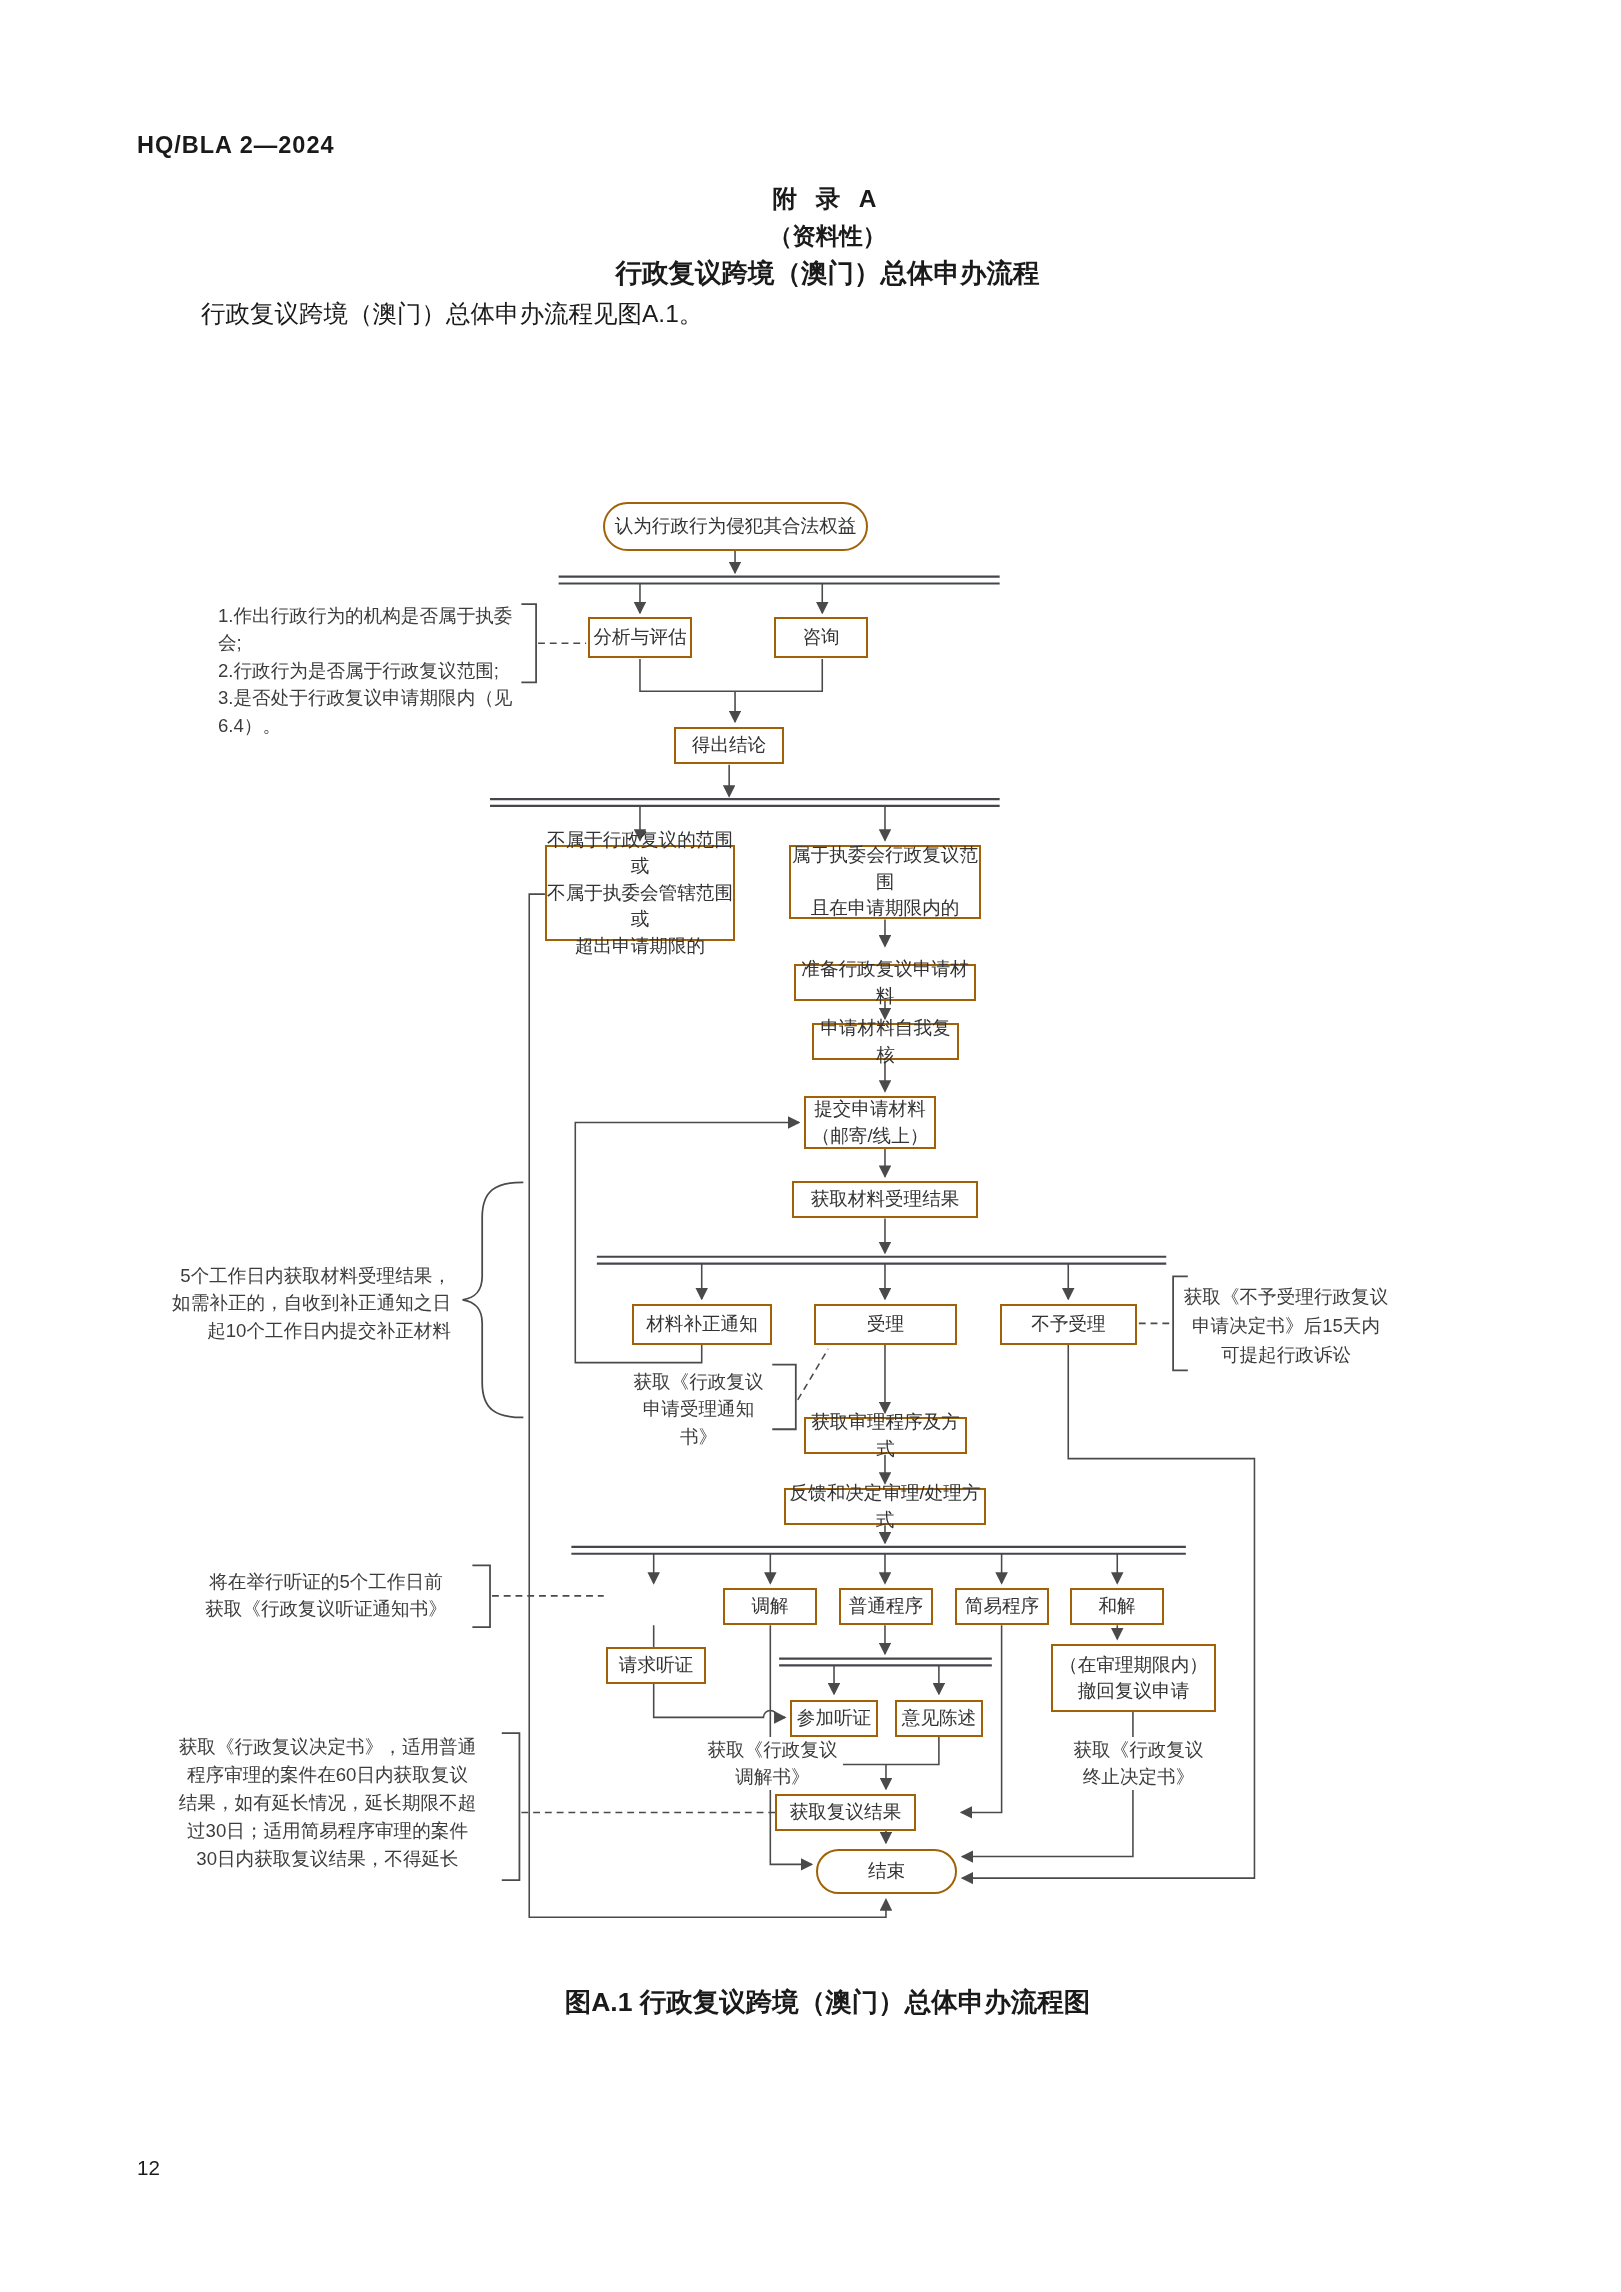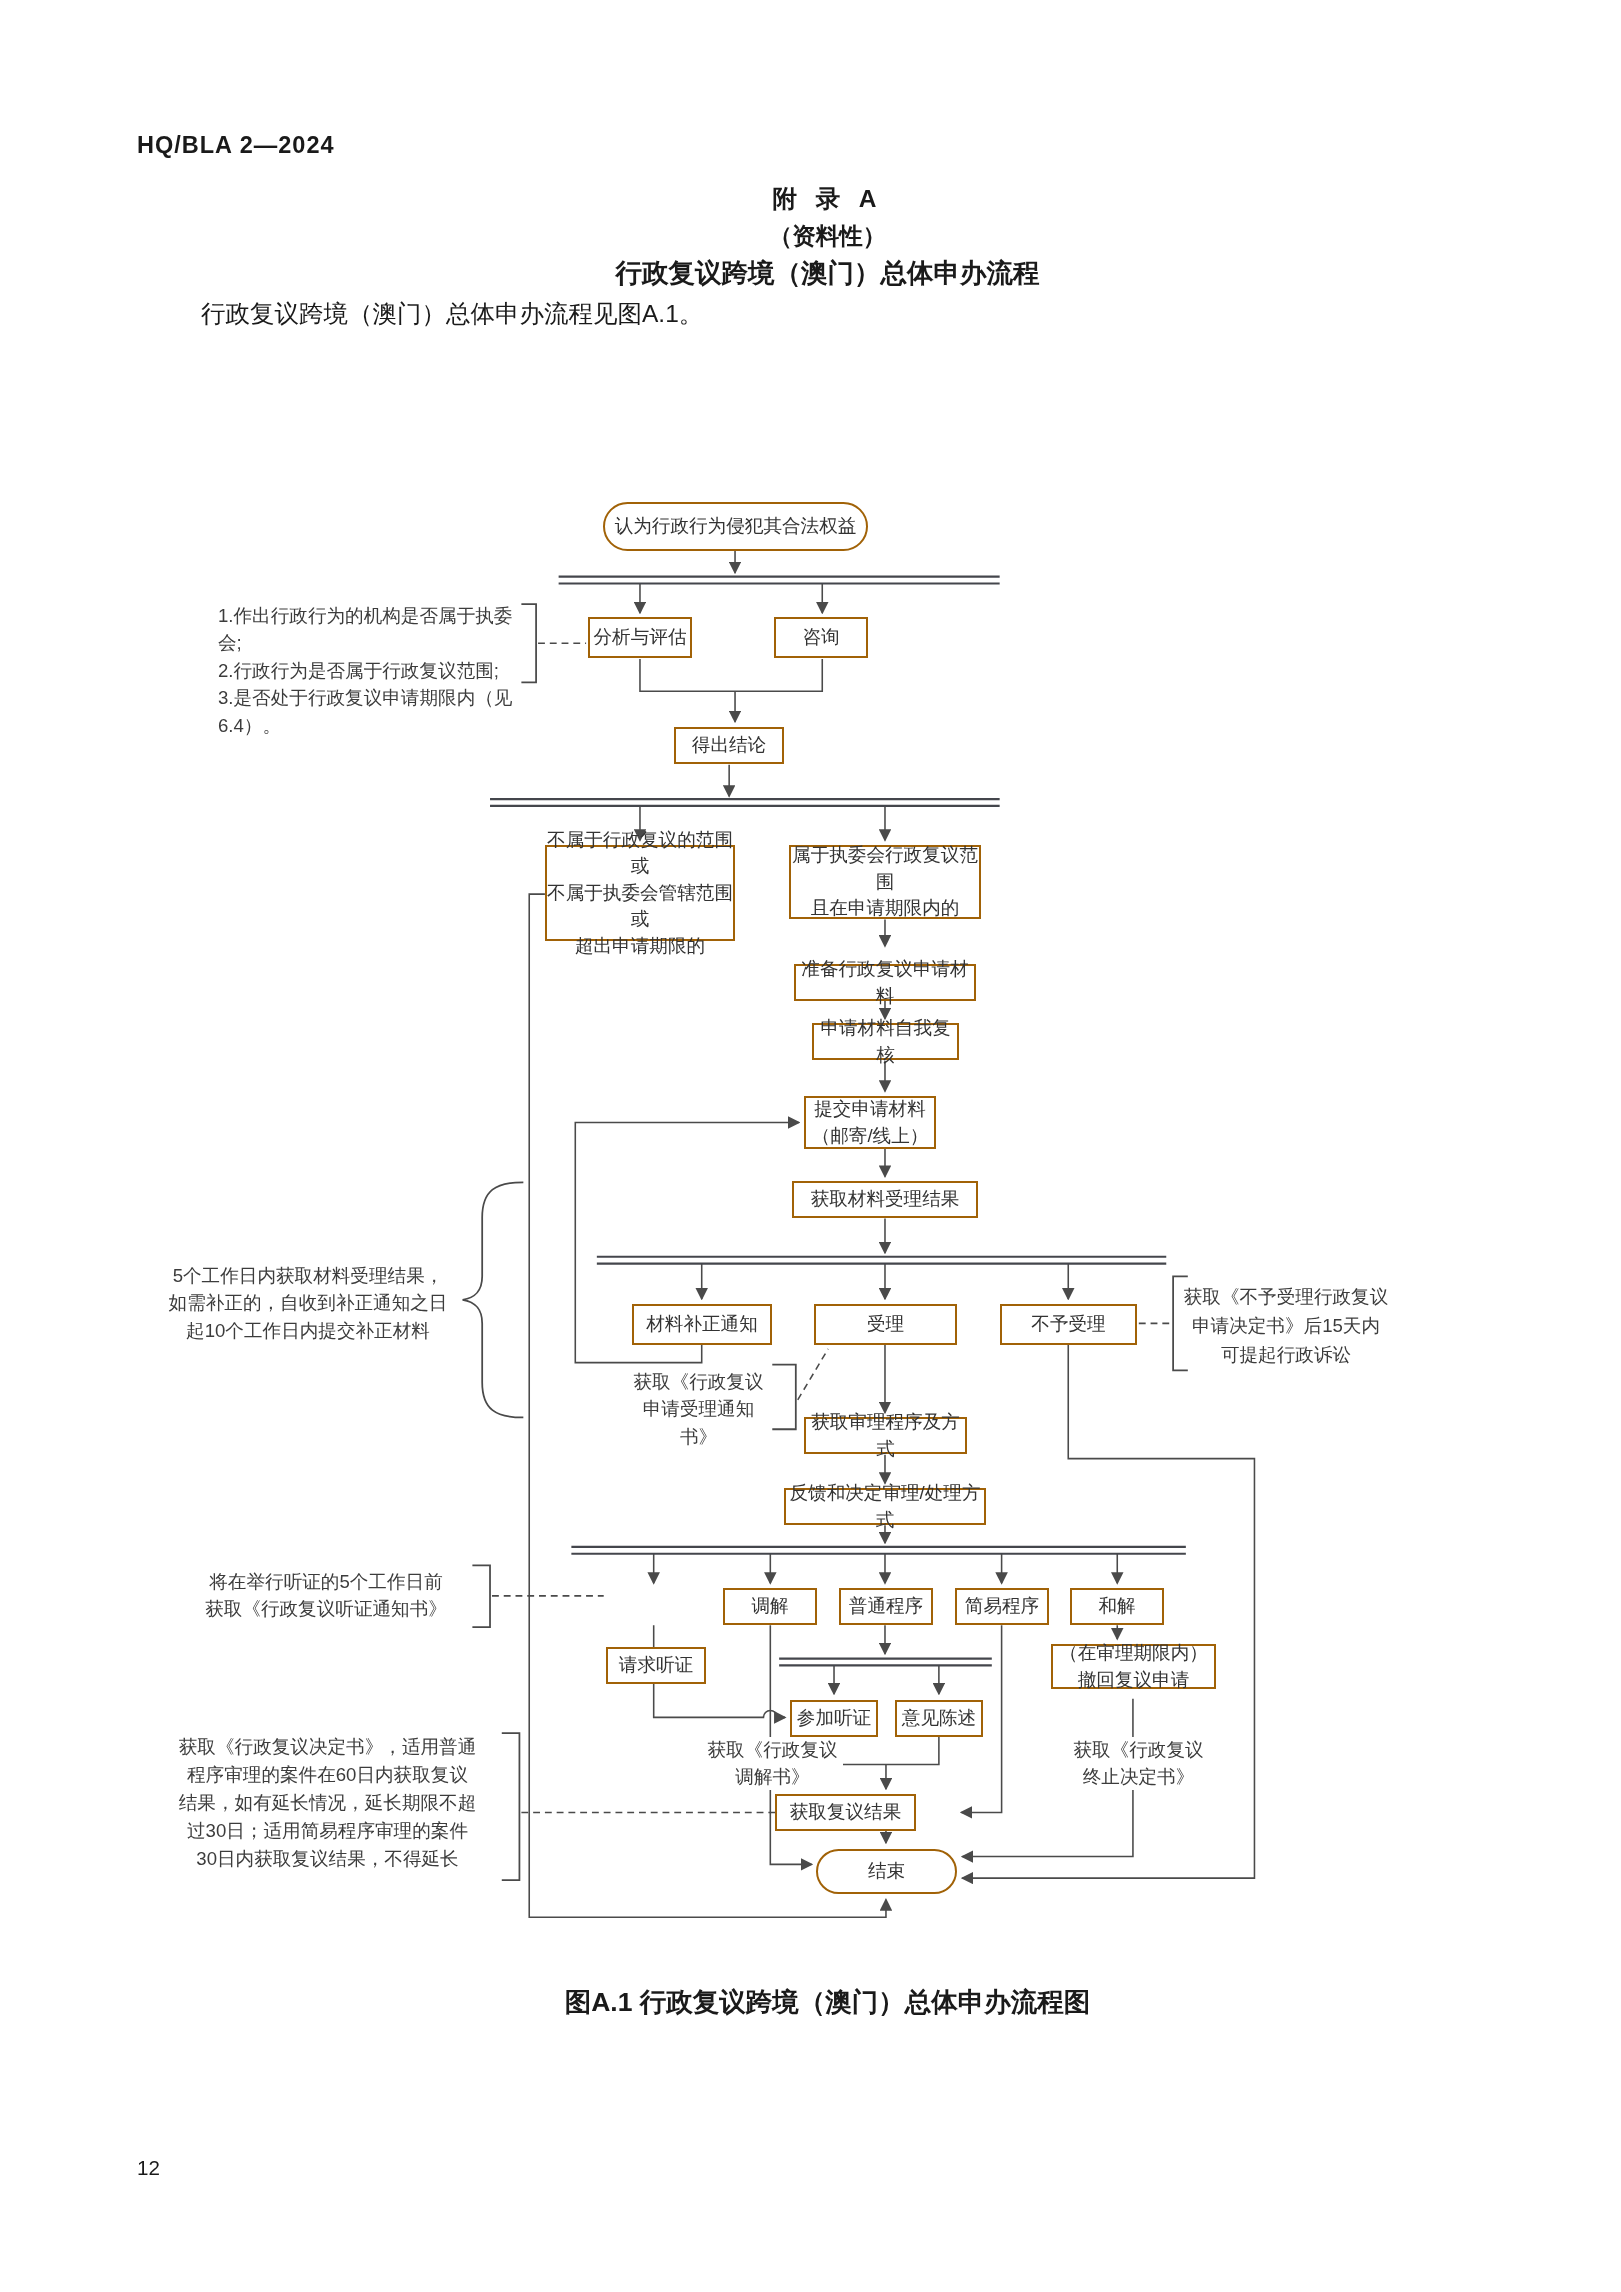--- a/index.html
+++ b/index.html
@@ -183,40 +183,40 @@
     <div>和解</div>
   </div>
 
   <div class="box" style="left:790px;top:1700px;width:88px;height:37px;">
     <div>参加听证</div>
   </div>
   <div class="box" style="left:895px;top:1700px;width:88px;height:37px;">
     <div>意见陈述</div>
   </div>
 
-  <div class="box" style="left:1051px;top:1644px;width:165px;height:45px;text-align:center;">
+  <div class="box" style="left:1051px;top:1644px;width:165px;height:68px;text-align:center;">
     <div>（在审理期限内）</div>
     <div>撤回复议申请</div>
   </div>
 
   <div class="box" style="left:775px;top:1794px;width:141px;height:37px;">
     <div>获取复议结果</div>
   </div>
 
   <div class="box rounded" style="left:816px;top:1849px;width:141px;height:45px;">
     <div>结束</div>
   </div>
 
   <div class="note left" style="left:218px;top:602px;width:304px;">
     <div>1.作出行政行为的机构是否属于执委会;</div>
     <div>2.行政行为是否属于行政复议范围;</div>
     <div>3.是否处于行政复议申请期限内（见6.4）。</div>
   </div>
 
-  <div class="note" style="left:165px;top:1262px;width:286px;">
+  <div class="note" style="left:165px;top:1262px;width:286px;text-align:right;">
     <div>5个工作日内获取材料受理结果，</div>
     <div>如需补正的，自收到补正通知之日</div>
     <div>起10个工作日内提交补正材料</div>
   </div>
 
   <div class="note" style="left:625px;top:1368px;width:147px;">
     <div>获取《行政复议</div>
     <div>申请受理通知书》</div>
   </div>
 

